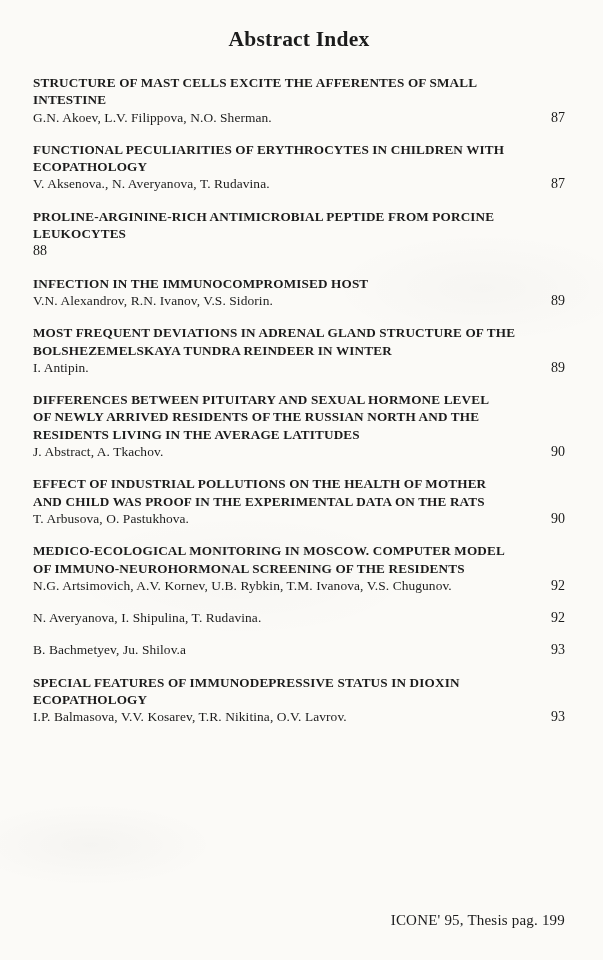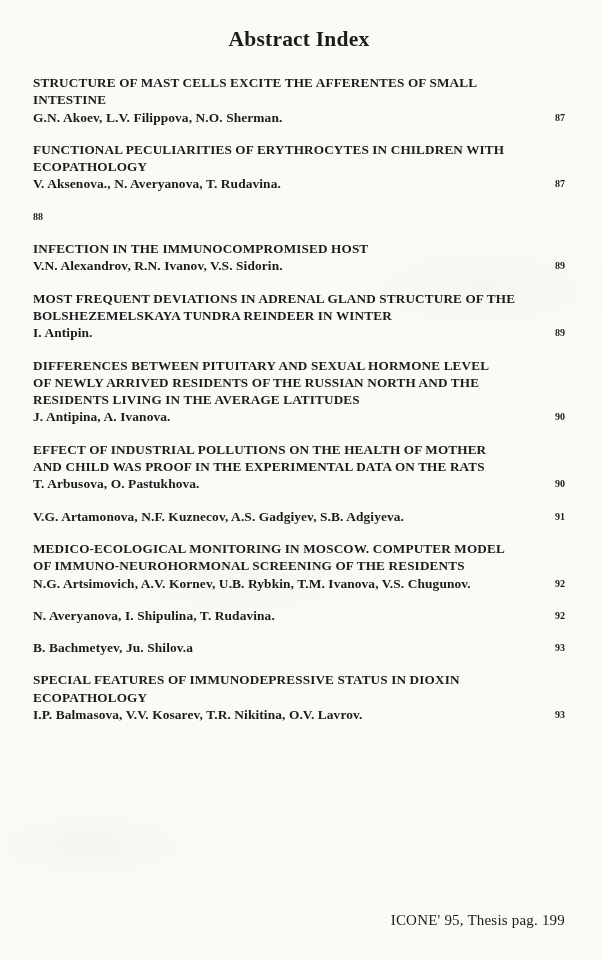--- a/index.html
+++ b/index.html
@@ -48,27 +48,26 @@
     line-height: 17.3px;
     letter-spacing: 0.15px;
     white-space: pre-line;
   }
   .entry-meta {
     display: flex;
     justify-content: space-between;
     align-items: flex-start;
     font-size: 13.4px;
     line-height: 17.3px;
-    font-weight: bold;
   }
   .entry-authors {
     letter-spacing: 0.1px;
   }
   .entry-page {
-    font-size: 10px;
+    font-size: 14px;
   }
   .page-footer {
     position: absolute;
     top: 911px;
     right: 38px;
     font-size: 15px;
     line-height: 18px;
     letter-spacing: 0.2px;
   }
 </style>
@@ -93,20 +92,22 @@
     <div class="entry">
       <div class="entry-title">FUNCTIONAL PECULIARITIES OF ERYTHROCYTES IN CHILDREN WITH
 ECOPATHOLOGY</div>
       <div class="entry-meta">
         <span class="entry-authors">V. Aksenova., N. Averyanova, T. Rudavina.</span>
         <span class="entry-page">87</span>
       </div>
     </div>
 
     <div class="entry">
+      <div class="entry-title">PROLINE-ARGININE-RICH ANTIMICROBIAL PEPTIDE FROM PORCINE
+LEUKOCYTES</div>
       <div class="entry-meta">
         <span class="entry-page">88</span>
       </div>
     </div>
 
     <div class="entry">
       <div class="entry-title">INFECTION IN THE IMMUNOCOMPROMISED HOST</div>
       <div class="entry-meta">
         <span class="entry-authors">V.N. Alexandrov, R.N. Ivanov, V.S. Sidorin.</span>
         <span class="entry-page">89</span>
@@ -120,39 +121,35 @@
         <span class="entry-authors">I. Antipin.</span>
         <span class="entry-page">89</span>
       </div>
     </div>
 
     <div class="entry">
       <div class="entry-title">DIFFERENCES BETWEEN PITUITARY AND SEXUAL HORMONE LEVEL
 OF NEWLY ARRIVED RESIDENTS OF THE RUSSIAN NORTH AND THE
 RESIDENTS LIVING IN THE AVERAGE LATITUDES</div>
       <div class="entry-meta">
-        <span class="entry-authors">J. Antipina, A. Ivanova.</span>
+        <span class="entry-authors">J. Abstract, A. Tkachov.</span>
         <span class="entry-page">90</span>
       </div>
     </div>
 
     <div class="entry">
       <div class="entry-title">EFFECT OF INDUSTRIAL POLLUTIONS ON THE HEALTH OF MOTHER
 AND CHILD WAS PROOF IN THE EXPERIMENTAL DATA ON THE RATS</div>
       <div class="entry-meta">
         <span class="entry-authors">T. Arbusova, O. Pastukhova.</span>
         <span class="entry-page">90</span>
       </div>
     </div>
 
     <div class="entry">
-      <div class="entry-meta">
-        <span class="entry-authors">V.G. Artamonova, N.F. Kuznecov, A.S. Gadgiyev, S.B. Adgiyeva.</span>
-        <span class="entry-page">91</span>
-      </div>
     </div>
 
     <div class="entry">
       <div class="entry-title">MEDICO-ECOLOGICAL MONITORING IN MOSCOW. COMPUTER MODEL
 OF IMMUNO-NEUROHORMONAL SCREENING OF THE RESIDENTS</div>
       <div class="entry-meta">
         <span class="entry-authors">N.G. Artsimovich, A.V. Kornev, U.B. Rybkin, T.M. Ivanova, V.S. Chugunov.</span>
         <span class="entry-page">92</span>
       </div>
     </div>

